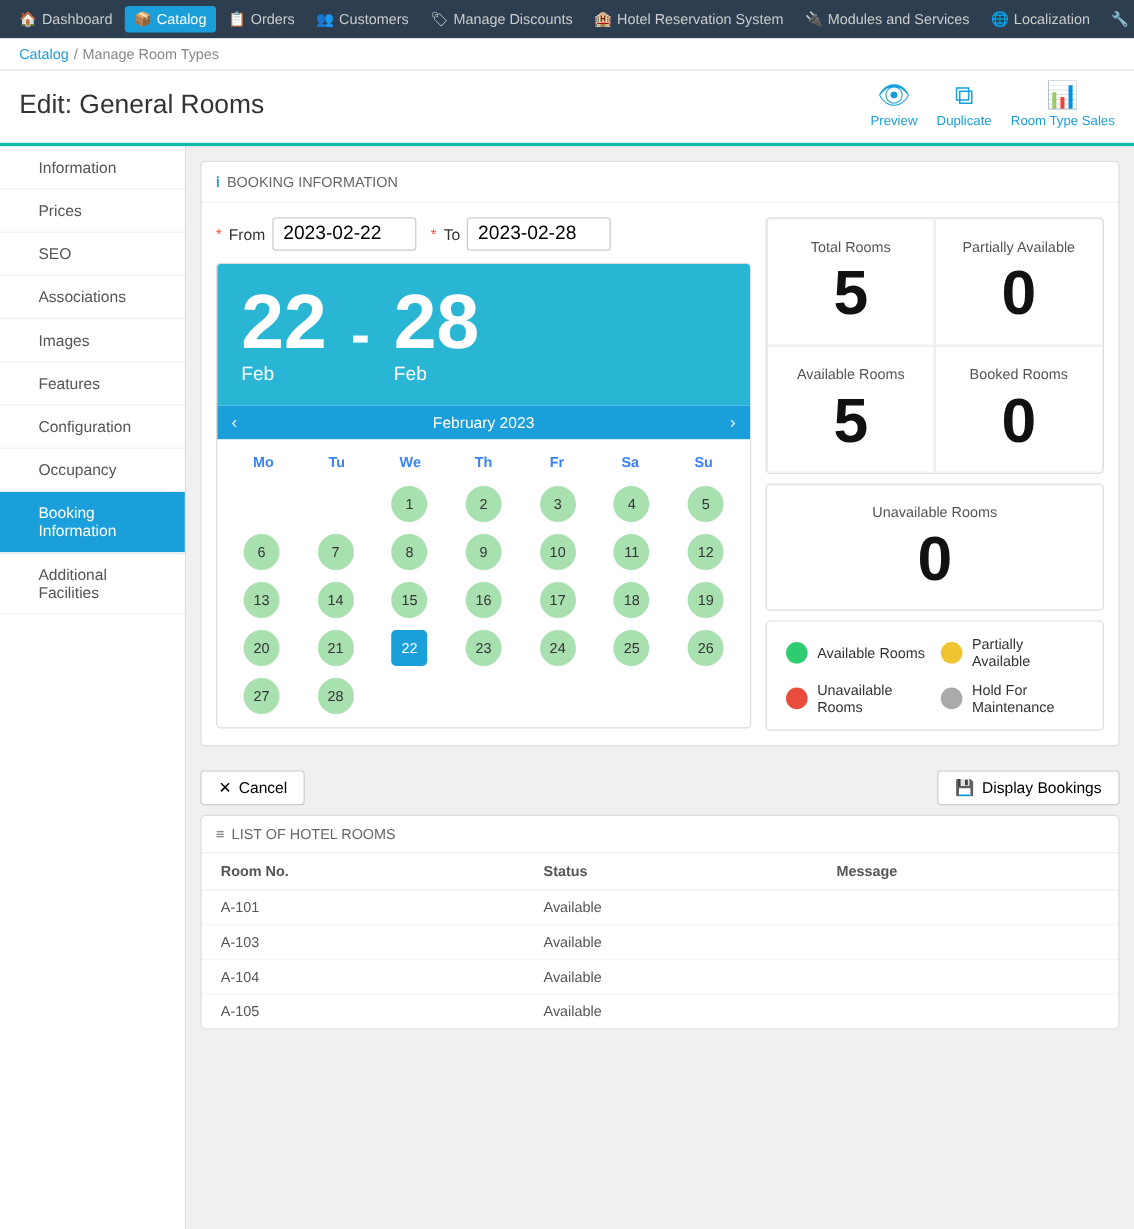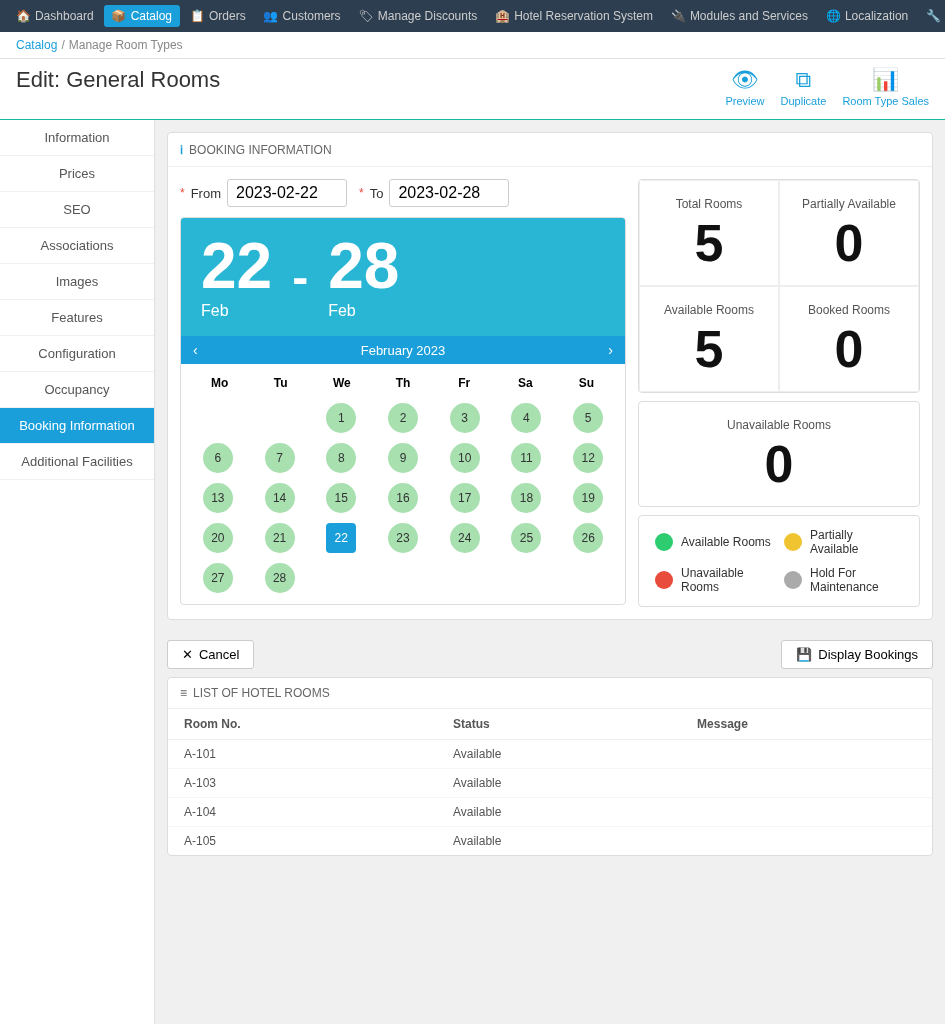--- a/index.html
+++ b/index.html
@@ -8,32 +8,32 @@
     
     .top-nav { display: flex; align-items: center; background: #2c3e50; height: 32px; padding: 0 8px; gap: 2px; }
     .nav-item { color: #ccc; padding: 4px 8px; font-size: 12px; cursor: pointer; display: flex; align-items: center; gap: 4px; white-space: nowrap; }
     .nav-item.active { background: #1a9fdb; color: #fff; border-radius: 3px; }
 
     
     .breadcrumb { padding: 6px 16px; font-size: 12px; color: #888; display: flex; gap: 4px; align-items: center; background: #fff; border-bottom: 1px solid #e0e0e0; }
     .breadcrumb a { color: #1a9fdb; text-decoration: none; cursor: pointer; }
 
     
-    .page-header { background: #fff; padding: 8px 16px 12px; display: flex; align-items: flex-start; justify-content: space-between; border-bottom: 1px solid #14b8a6; }
+    .page-header { background: #fff; padding: 8px 16px 12px; display: flex; align-items: center; justify-content: space-between; border-bottom: 3px solid #14b8a6; }
     .page-title { font-size: 22px; font-weight: normal; color: #333; }
     .header-actions { display: flex; gap: 16px; align-items: center; }
     .header-action-btn { display: flex; flex-direction: column; align-items: center; cursor: pointer; color: #1a9fdb; font-size: 11px; gap: 2px; }
     .header-action-btn .icon { font-size: 22px; }
 
     
     .main-layout { display: flex; min-height: calc(100vh - 90px); }
 
     
     .sidebar { width: 155px; background: #fff; border-right: 1px solid #e0e0e0; flex-shrink: 0; }
-    .sidebar-item { padding: 10px 6px; cursor: pointer; font-size: 13px; color: #555; border-bottom: 1px solid #f0f0f0; text-align: center; }
+    .sidebar-item { padding: 10px 32px; cursor: pointer; font-size: 13px; color: #555; border-bottom: 1px solid #f0f0f0; }
     .sidebar-item.active { background: #1a9fdb; color: #fff; }
 
     
     .content { flex: 1; padding: 12px; background: #f0f0f0; }
 
     
     .section-box { background: #fff; border: 1px solid #ddd; border-radius: 4px; margin-bottom: 12px; }
     .section-header { padding: 8px 12px; border-bottom: 1px solid #eee; font-size: 12px; color: #666; display: flex; align-items: center; gap: 6px; }
     .section-header .info-icon { color: #1a9fdb; font-weight: bold; }
     .section-content { padding: 12px; }
@@ -54,21 +54,21 @@
     .calendar-container { border: 1px solid #ddd; border-radius: 4px; overflow: hidden; }
     .calendar-date-display { background: #29b6d4; color: #fff; padding: 16px 20px; display: flex; align-items: flex-end; gap: 16px; }
     .cal-day-num { font-size: 64px; font-weight: bold; line-height: 1; }
     .cal-dash { font-size: 48px; font-weight: bold; margin: 0 4px; align-self: center; }
     .cal-month { font-size: 16px; margin-top: 4px; }
     .calendar-nav { background: #1a9fdb; display: flex; align-items: center; justify-content: space-between; padding: 6px 12px; color: #fff; }
     .calendar-nav .nav-arrow { cursor: pointer; font-size: 14px; background: none; border: none; color: #fff; }
     .calendar-nav .month-year { font-size: 13px; font-weight: normal; }
     .calendar-grid { padding: 8px; }
     .cal-header { display: grid; grid-template-columns: repeat(7, 1fr); text-align: center; margin-bottom: 6px; }
-    .cal-header span { font-size: 12px; color: #000000; font-weight: bold; padding: 4px 0; }
+    .cal-header span { font-size: 12px; color: #3b82f6; font-weight: bold; padding: 4px 0; }
     .cal-body { display: grid; grid-template-columns: repeat(7, 1fr); gap: 4px; }
     .cal-cell { display: flex; align-items: center; justify-content: center; height: 36px; font-size: 12px; }
     .cal-day { width: 30px; height: 30px; border-radius: 50%; display: flex; align-items: center; justify-content: center; font-size: 12px; cursor: pointer; }
     .cal-day.available { background: #a8e0b0; color: #333; }
     .cal-day.selected { background: #1a9fdb; color: #fff; border-radius: 4px; }
 
     
     .stats-grid { display: grid; grid-template-columns: 1fr 1fr; border: 1px solid #ddd; border-radius: 4px; overflow: hidden; }
     .stat-cell { padding: 16px; text-align: center; border: 0.5px solid #eee; }
     .stat-label { font-size: 12px; color: #555; margin-bottom: 6px; }

